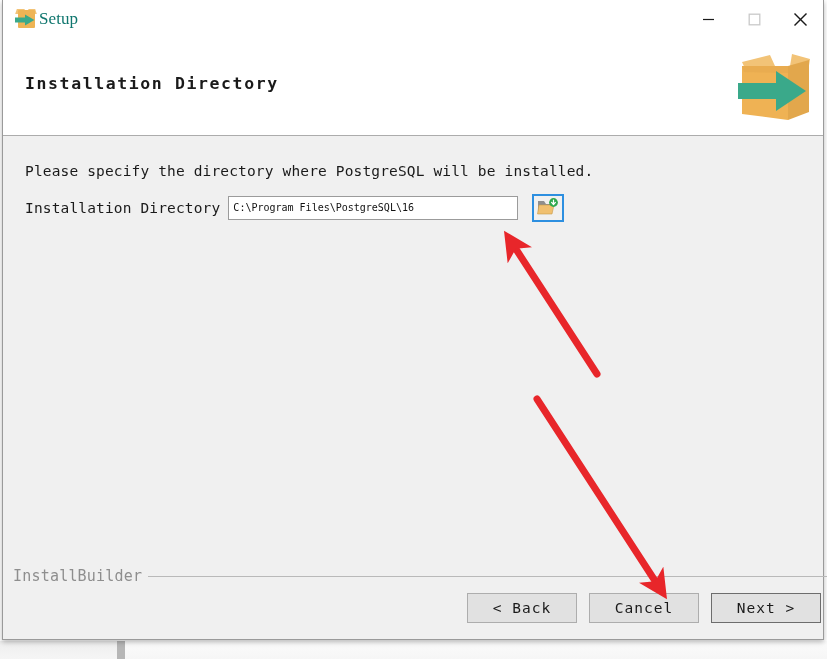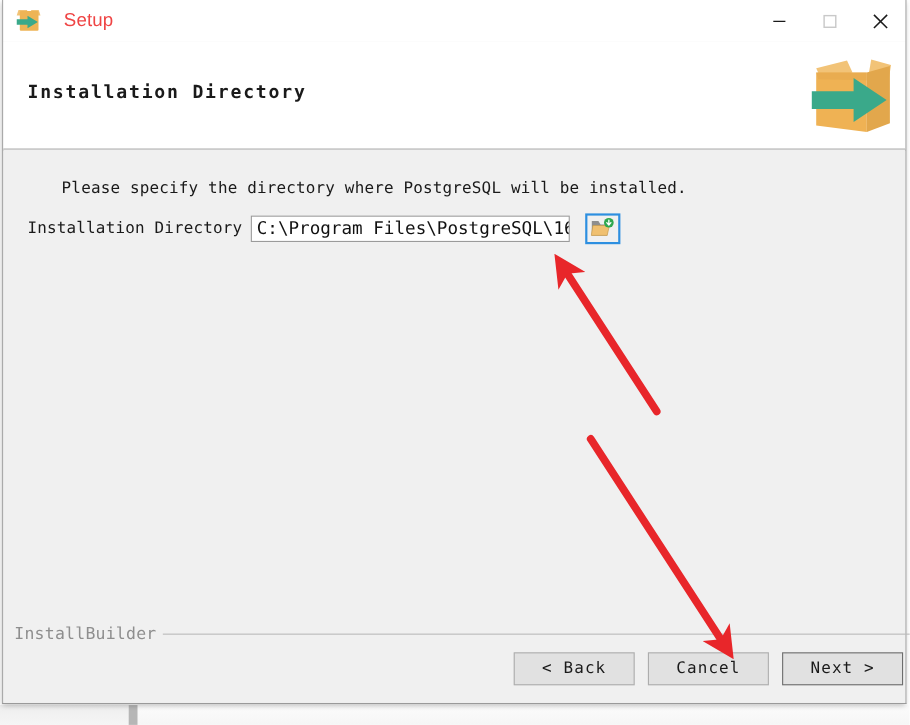--- a/index.html
+++ b/index.html
@@ -88,24 +88,24 @@
     width: 7px; height: 5px;
     background: #f2c377;
     transform: skewX(18deg);
   }
   #titlebar-icon .tb-arrow {
     position: absolute;
     left: 0px; top: 6px;
     width: 20px; height: 12px;
   }
   #window-title {
-    margin-left: 21px;
-    font-family: Liberation Sans, sans-serif;
+    margin-left: 2px;
+    font-family: Liberation Serif, serif;
     font-size: 17px;
-    color: #ef4444;
+    color: #0f766e;
     letter-spacing: 0.1px;
   }
   #window-controls {
     margin-left: auto;
     display: flex;
     align-items: center;
     height: 38px;
   }
   .win-ctrl {
     width: 46px; height: 38px;
@@ -147,21 +147,20 @@
     background: #f0f0f0;
   }
   #instruction-text {
     position: absolute;
     left: 22px; top: 26px;
     font-family: "DejaVu Sans Mono", monospace;
     font-size: 14.5px;
     color: #1a1a1a;
     letter-spacing: 0.15px;
     white-space: nowrap;
-    margin-left: 31px;
   }
   #dir-row {
     position: absolute;
     left: 22px; top: 56px;
     display: flex;
     align-items: center;
     height: 30px;
   }
   #dir-label {
     font-family: "DejaVu Sans Mono", monospace;
@@ -171,21 +170,21 @@
     white-space: nowrap;
   }
   #dir-input {
     margin-left: 8px;
     width: 290px;
     height: 24px;
     background: #ffffff;
     border: 1px solid #9b9b9b;
     box-sizing: border-box;
     font-family: "DejaVu Sans Mono", monospace;
-    font-size: 16px;
+    font-size: 10px;
     color: #111111;
     padding: 0 4px;
     line-height: 22px;
     white-space: nowrap;
     overflow: hidden;
   }
   #browse-button {
     margin-left: 14px;
     width: 32px; height: 28px;
     border: 2px solid #2d8fe0;

